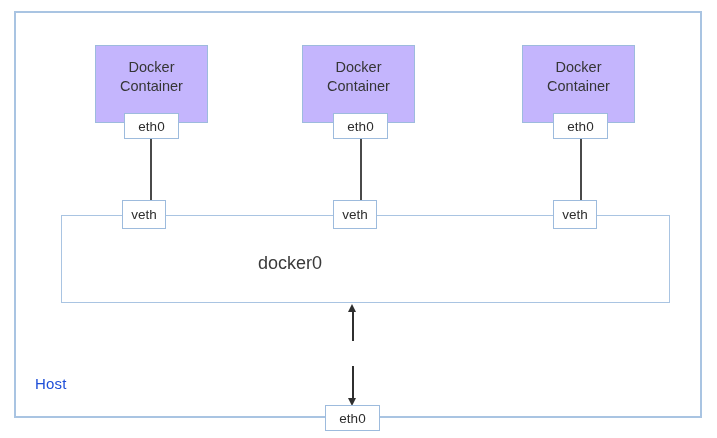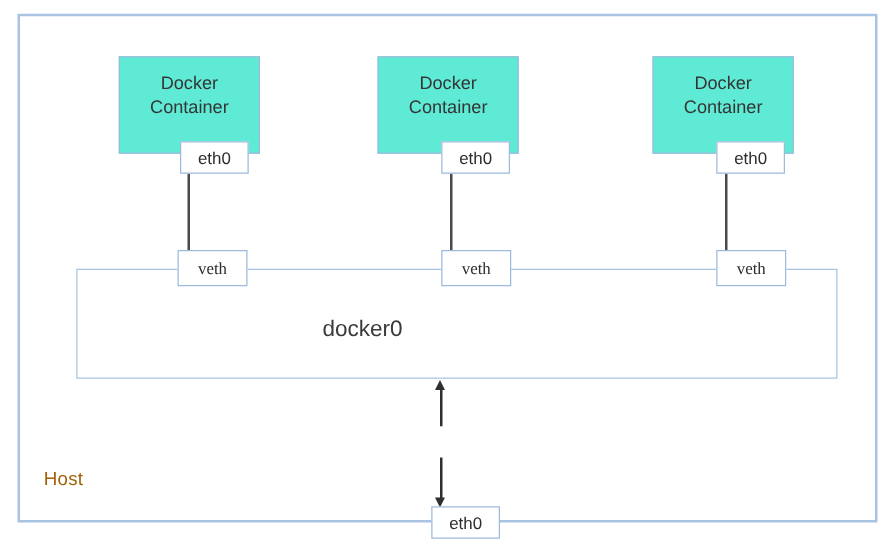--- a/index.html
+++ b/index.html
@@ -29,33 +29,33 @@
     height: 407px;
     border: 2px solid #a9c4e2;
     box-sizing: border-box;
     background: transparent;
   }
   .host-label {
     position: absolute;
     left: 35px;
     top: 375px;
     font-size: 15px;
-    color: #a16207;
+    color: #1d4ed8;
     letter-spacing: 0.2px;
     white-space: nowrap;
   }
 
   
   .container-box {
     position: absolute;
     width: 113px;
     height: 78px;
     border: 1.6px solid #9dbbdd;
     box-sizing: border-box;
-    background: #5eead4;
+    background: #c4b5fd;
   }
   .container-label {
     position: absolute;
     left: 0;
     right: 0;
     top: 12px;
     text-align: center;
     font-size: 14.5px;
     line-height: 19px;
     color: #353535;
@@ -67,30 +67,28 @@
     position: absolute;
     border: 1.6px solid #9dbbdd;
     box-sizing: border-box;
     background: #ffffff;
     display: flex;
     align-items: center;
     justify-content: center;
     font-size: 13.5px;
     color: #2d2d2d;
     z-index: 6;
-    margin-left: 20px;
   }
   .eth-top {
     width: 55px;
     height: 26px;
   }
   .veth {
-    width: 56px;
+    width: 44px;
     height: 29px;
-    font-family: Liberation Serif, serif;
   }
   .eth-bottom {
     width: 55px;
     height: 26px;
   }
 
   
   .vlink {
     position: absolute;
     width: 2px;

